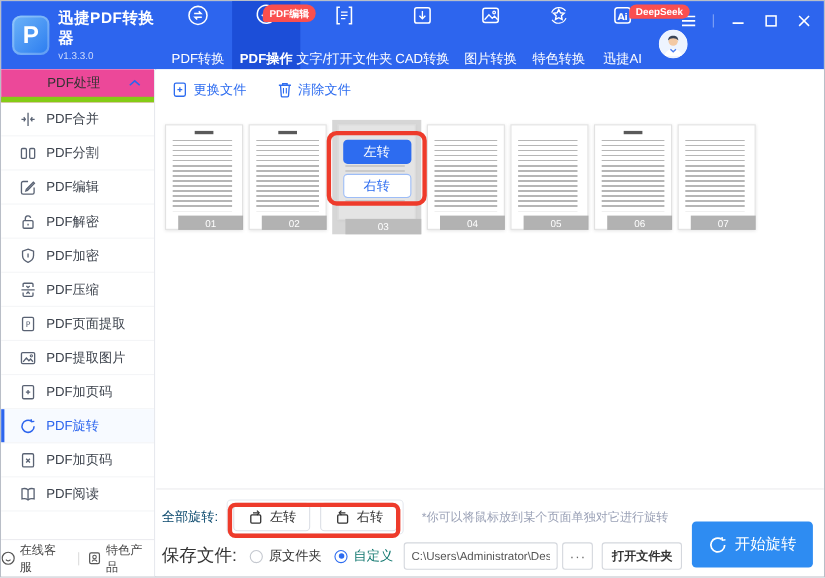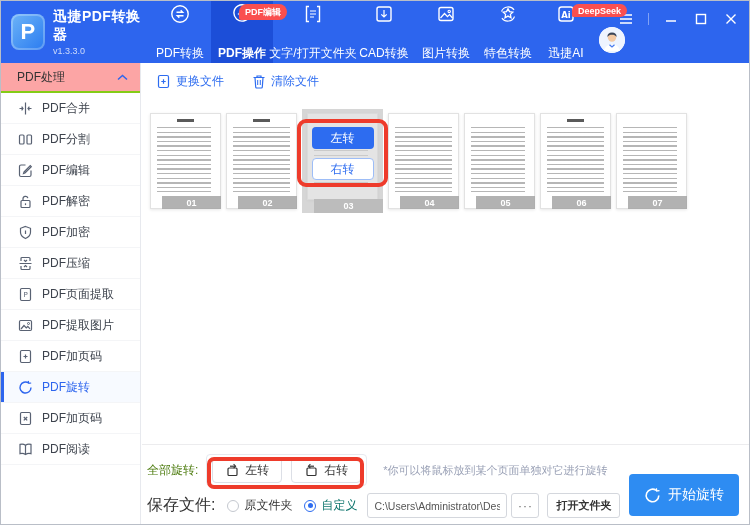--- a/index.html
+++ b/index.html
@@ -29,22 +29,22 @@
   .tab.ai .badge { right:-34px; }
   .avatar { width:26px; height:26px; border-radius:50%; background:#fff; margin:26px 0 0 6px; flex:none;
             overflow:hidden; cursor:pointer; }
   .winctl { position:absolute; top:10px; right:12px; display:flex; align-items:center; gap:14px; color:#fff; }
   .winctl .wbtn { width:16px; height:16px; display:flex; align-items:center; justify-content:center; cursor:pointer; }
   .winctl .sep { width:1px; height:12px; background:rgba(255,255,255,.4); }
 
   
   .sidebar { position:absolute; left:0; top:62px; width:140px; bottom:0; background:#fff;
              border-right:1px solid #e7e9ee; }
-  .side-header { height:30px; background:#fca5a5; border-bottom:2px solid #84cc16; display:flex;
-                 align-items:center; padding:0 12px 0 16px; font-size:12px; color:#333; cursor:pointer; }
+  .side-header { height:30px; background:#ec4899; border-bottom:5px solid #84cc16; display:flex;
+                 align-items:center; padding:0 12px 0 16px; font-size:12px; color:#333; cursor:pointer;text-align:center; }
   .side-header .sh-label { flex:1; }
   .side-item { height:31px; display:flex; align-items:center; padding-left:17px; font-size:12px; color:#3d434d;
                border-bottom:1px solid #f4f5f7; cursor:pointer; position:relative; }
   .side-item .sicon { width:15px; height:15px; margin-right:9px; color:#596273; flex:none; display:flex; }
   .side-item.active { color:#2d65ee; background:#f7faff; }
   .side-item.active .sicon { color:#2d65ee; }
   .side-item.active::before { content:""; position:absolute; left:0; top:0; bottom:0; width:3px; background:#2d65ee; }
   .side-footer { position:absolute; left:0; bottom:0; width:139px; height:34px; border-top:1px solid #ececf0;
                  display:flex; align-items:center; justify-content:center; font-size:11px; color:#444; background:#fff; }
   .sf-item { display:flex; align-items:center; gap:4px; cursor:pointer; }
@@ -56,37 +56,37 @@
   .tool-btn { display:flex; align-items:center; gap:5px; color:#2d6cf0; cursor:pointer; font-size:12px; }
 
   .thumbs { position:absolute; left:8px; top:50px; display:flex; gap:5px; align-items:flex-start; }
   .thumb { width:71px; height:96px; position:relative; cursor:pointer; }
   .page { position:absolute; inset:0; background:#fff; border:1px solid #e2e2e2; box-shadow:0 1px 3px rgba(0,0,0,.10); }
   .pg-head { position:absolute; top:5px; left:26px; right:26px; height:3px; background:#5a5a5a; }
   .pg-lines { position:absolute; left:6px; right:6px; top:13px; bottom:16px;
               background:repeating-linear-gradient(to bottom,#a9a9a9 0 1.4px,transparent 1.4px 4.6px); opacity:.85; }
   .thumb:nth-child(odd) .pg-lines { right:9px; }
   .pagenum { position:absolute; left:12px; right:0; bottom:0; height:13px; background:rgba(165,165,165,.85);
-             color:#fff; font-size:9px; font-weight:bold; display:flex; align-items:center; justify-content:center; }
+             color:#fff; font-size:9px; font-weight:normal; display:flex; align-items:center; justify-content:center; }
 
   .thumb.hovered { width:81px; height:104px; margin-top:-4px; background:#d6d6d6; }
   .thumb.hovered .page { inset:4px 5px 13px 5px; opacity:.35; }
   .thumb.hovered .pagenum { height:14px; background:#bcbcbc; }
   .hover-btns { position:absolute; left:0; right:0; top:18px; display:flex; flex-direction:column;
                 align-items:center; gap:9px; z-index:2; }
   .hbtn { width:62px; height:22px; border-radius:4px; font-size:12px; display:flex; align-items:center;
           justify-content:center; cursor:pointer; }
   .hbtn.left { background:#2d6cf0; color:#fff; }
   .hbtn.right { background:#fff; color:#2d6cf0; border:1px solid #9dbdf7; }
   .red-rect-hover { position:absolute; left:-5px; right:-5px; top:10px; height:68px; border:4px solid #ee3b2b;
                     border-radius:9px; z-index:4; pointer-events:none; }
 
   .bottom-area { position:absolute; left:0; right:0; top:381px; bottom:0; border-top:1px solid #ececee; }
   .rotate-row { position:absolute; left:5px; top:9px; display:flex; align-items:center; }
-  .rotate-label { font-size:12px; color:#4d7c0f; }
+  .rotate-label { font-size:12px; color:#0c4a6e; }
   .rotate-group { display:flex; align-items:center; border:1px solid #e6e9ef; border-radius:4px;
                   padding:2px 5px; margin-left:8px; gap:9px; background:#fff; }
   .rbtn { width:70px; height:26px; background:#fff; border:1px solid #dcdfe6; border-radius:4px;
           display:flex; align-items:center; justify-content:center; gap:5px; font-size:12px; color:#333; cursor:pointer; }
   .red-rect-bottom { position:absolute; left:60px; top:3px; width:157px; height:32px; border:4px solid #ee3b2b;
                      border-radius:7px; pointer-events:none; z-index:4; }
   .hint { margin-left:16px; font-size:11px; color:#9aa1b6; }
 
   .save-row { position:absolute; left:5px; top:48px; display:flex; align-items:center; }
   .save-label { font-size:16px; color:#333; }
@@ -333,20 +333,39 @@
   <div class="side-item">
     <span class="sicon">
       <svg width="15" height="15" viewBox="0 0 15 15" fill="none" stroke="currentColor" stroke-width="1.2">
         <path d="M7.5 3.2C5.8 2 3.5 2 2 2.4v9.2c1.5-.4 3.8-.4 5.5.8 1.7-1.2 4-1.2 5.5-.8V2.4c-1.5-.4-3.8-.4-5.5.8z"></path>
         <path d="M7.5 3.2v9.2"></path>
         </svg>
       </span>
     <span>PDF阅读</span>
   </div>
 
+  <div class="side-footer">
+    <span class="sf-item">
+      <svg width="13" height="13" viewBox="0 0 13 13" fill="none" stroke="#555" stroke-width="1.1">
+        <circle cx="6.5" cy="6.5" r="5.5"></circle>
+          <path d="M4.4 7.8c.5.7 1.2 1.1 2.1 1.1s1.6-.4 2.1-1.1" stroke-width="1"></path>
+        <path d="M4.6 5.2h.01M8.4 5.2h.01" stroke-width="1.6"></path>
+        </svg>
+      <span>在线客服</span>
+    </span>
+    <span class="sf-sep"></span>
+    <span class="sf-item">
+      <svg width="12" height="13" viewBox="0 0 12 13" fill="none" stroke="#555" stroke-width="1.1">
+        <rect x="1.5" y="1.5" width="9" height="10" rx="1.5"></rect>
+          <circle cx="6" cy="5.3" r="1.6" stroke-width="1"></circle>
+        <path d="M3.8 9.5c.4-1 1.2-1.5 2.2-1.5s1.8.5 2.2 1.5" stroke-width="1"></path>
+        </svg>
+      <span>特色产品</span>
+    </span>
+  </div>
 </div>
 
 <div class="main">
 
   <div class="toolbar">
     <span class="tool-btn">
       <svg width="15" height="15" viewBox="0 0 15 15" fill="none" stroke="#2d6cf0" stroke-width="1.2">
         <rect x="2.5" y="1.5" width="10" height="12" rx="1.5"></rect>
           <path d="M7.5 5.3v4.4M5.3 7.5h4.4"></path>
         </svg>

